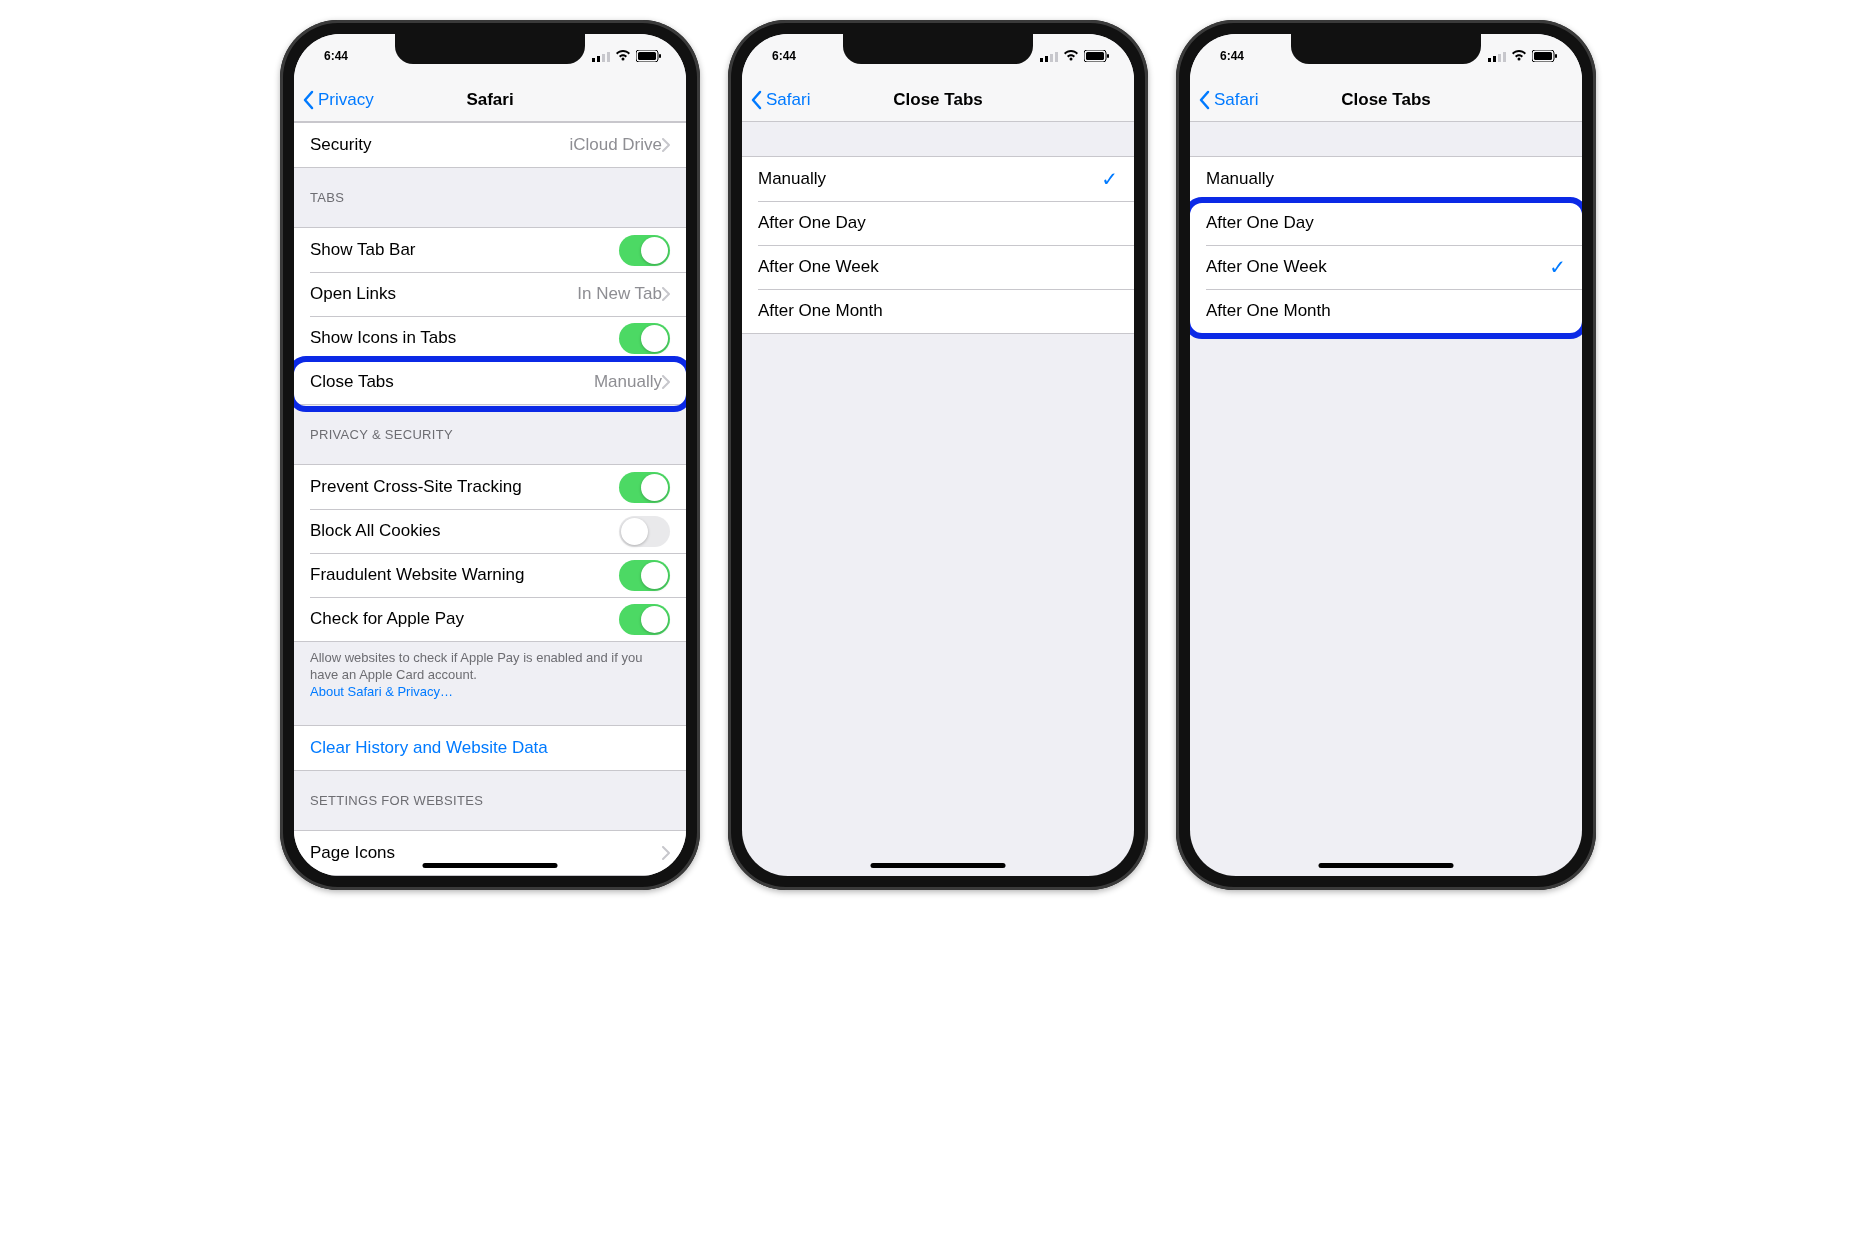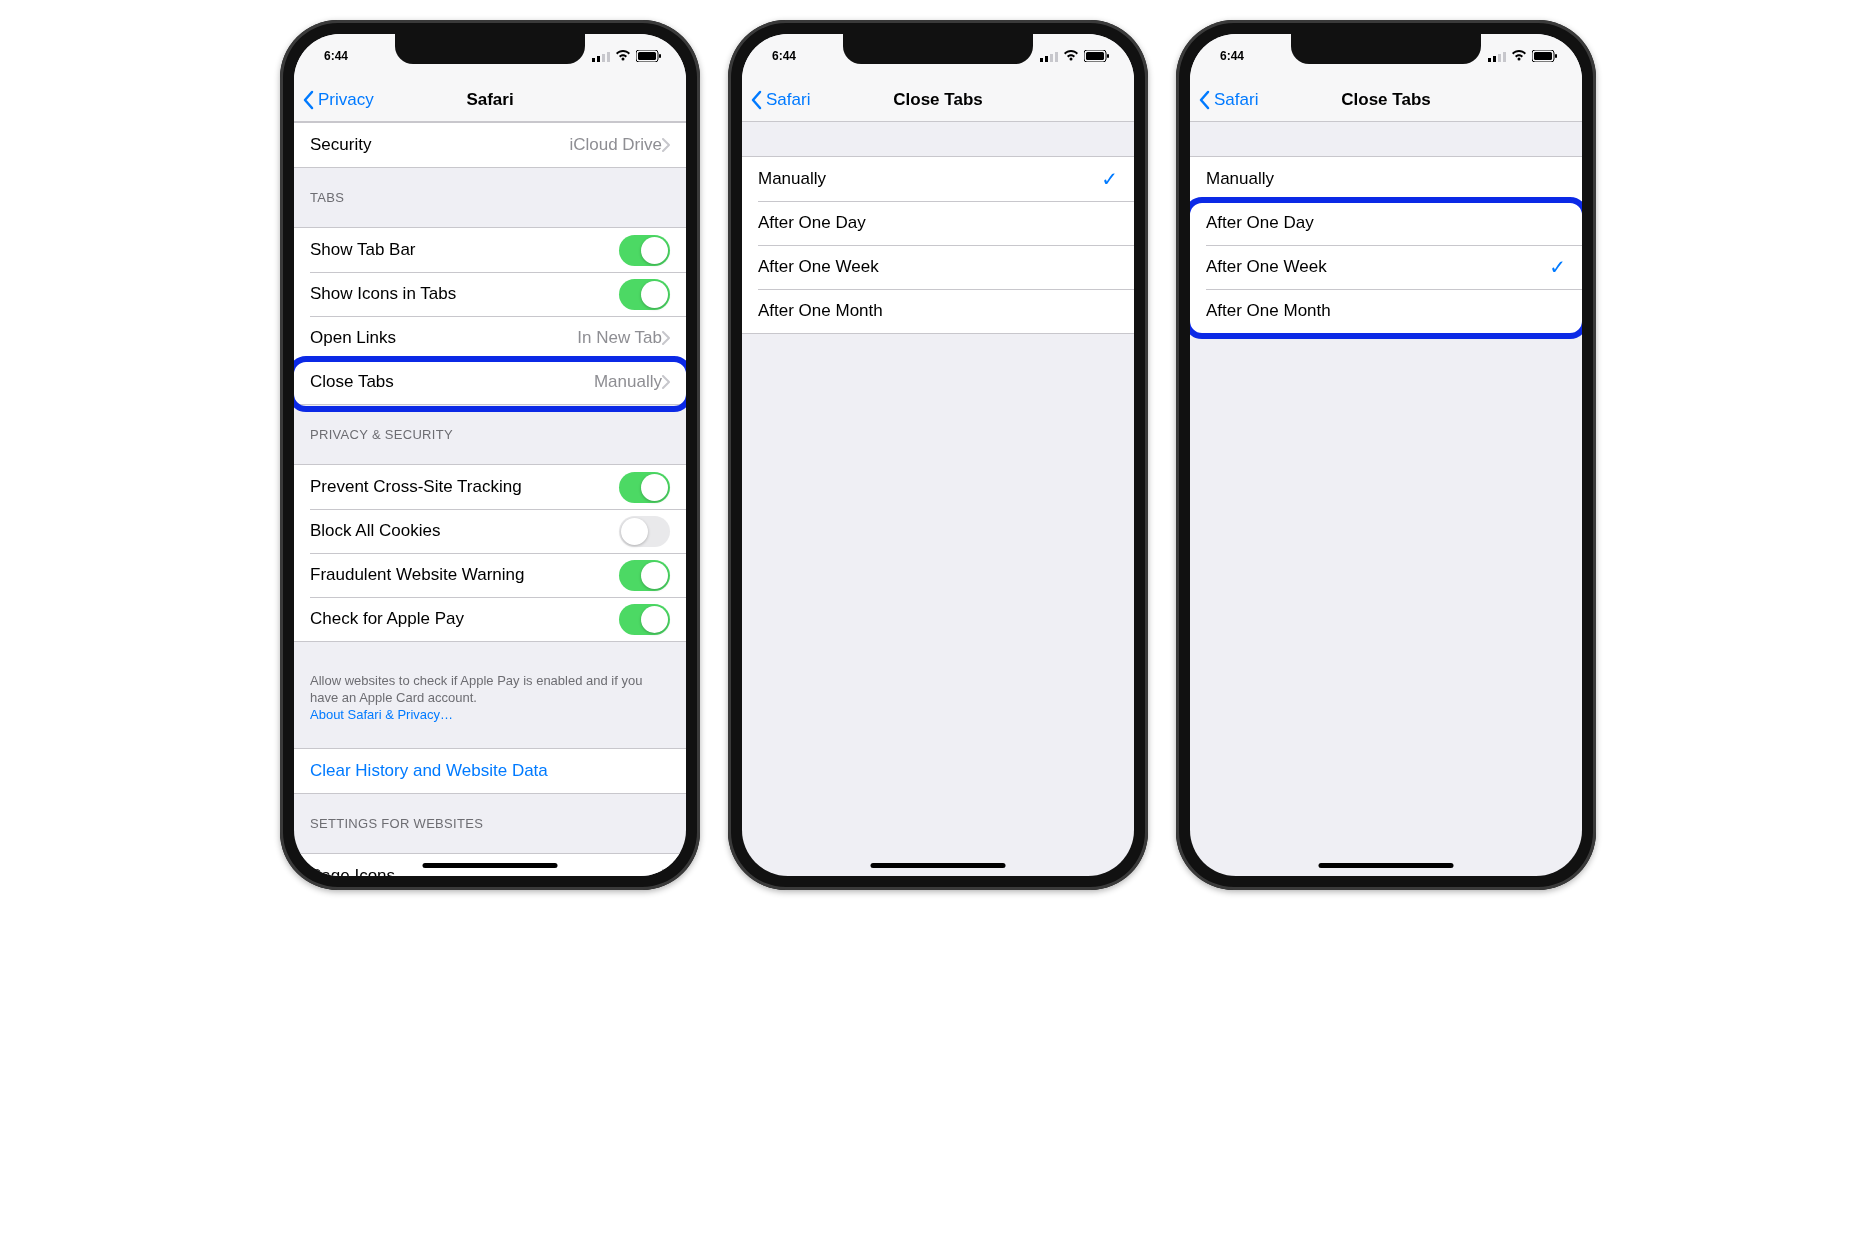--- a/index.html
+++ b/index.html
@@ -80,21 +80,20 @@
     color: #6d6d72;
     text-transform: uppercase;
     padding: 22px 16px 22px;
     letter-spacing: .3px;
   }
   .section-footer {
     font-size: 13px;
     color: #6d6d72;
     padding: 8px 16px 10px;
     line-height: 1.3;
-    margin-top: 23px;
   }
   .section-footer .link { color: #007aff; }
   .list {
     background: #fff;
     border-top: 1px solid #c8c7cc;
     border-bottom: 1px solid #c8c7cc;
   }
   .row {
     min-height: 44px;
     display: flex;
@@ -209,32 +208,32 @@
 
       <div class="section-header">Tabs</div>
       <div class="list" style="position:relative">
         <div class="row">
           <span class="label">Show Tab Bar</span>
           <span class="toggle on">
               <span class="knob"></span>
             </span>
         </div>
         <div class="row">
-          <span class="label">Show Icons in Tabs</span>
-          <span class="toggle on">
-              <span class="knob"></span>
-            </span>
-        </div>
-        <div class="row">
           <span class="label">Open Links</span>
           <span class="detail">In New Tab</span>
           <span class="chevron">
               <svg width="8" height="14">
                 <path d="M1 1 L7 7 L1 13" stroke="#c7c7cc" stroke-width="2" fill="none" stroke-linecap="round" stroke-linejoin="round"></path>
               </svg>
+            </span>
+        </div>
+        <div class="row">
+          <span class="label">Show Icons in Tabs</span>
+          <span class="toggle on">
+              <span class="knob"></span>
             </span>
         </div>
         <div class="row">
           <span class="label">Close Tabs</span>
           <span class="detail">Manually</span>
           <span class="chevron">
               <svg width="8" height="14">
                 <path d="M1 1 L7 7 L1 13" stroke="#c7c7cc" stroke-width="2" fill="none" stroke-linecap="round" stroke-linejoin="round"></path>
               </svg>
             </span>

